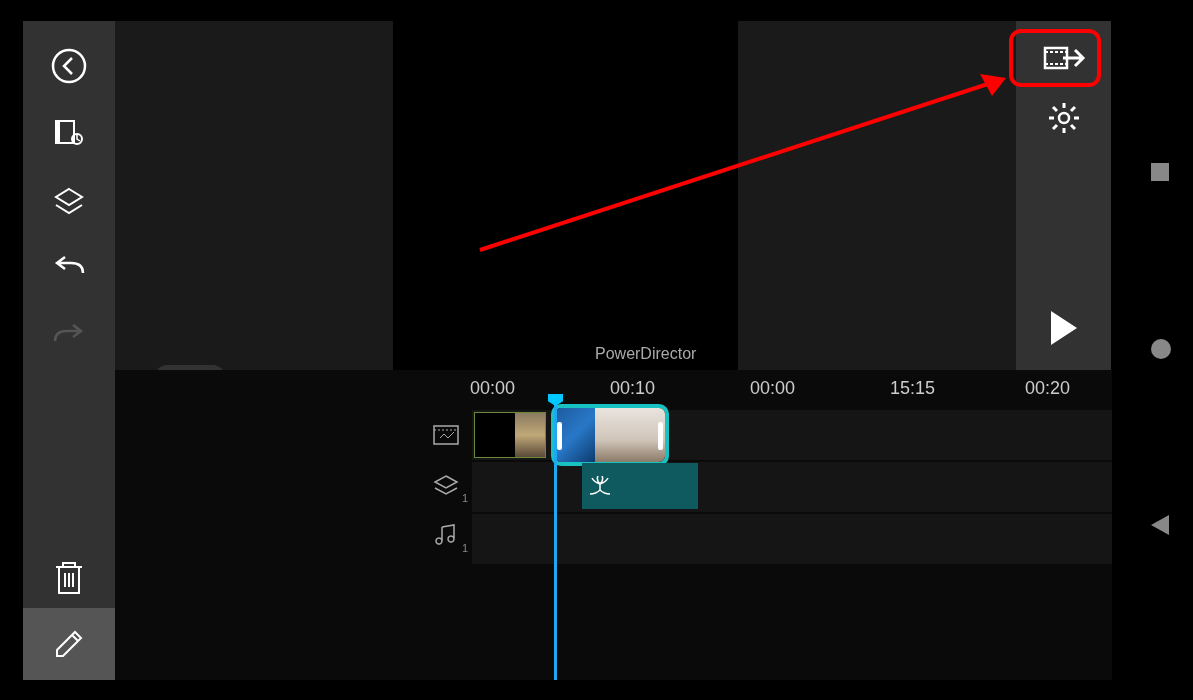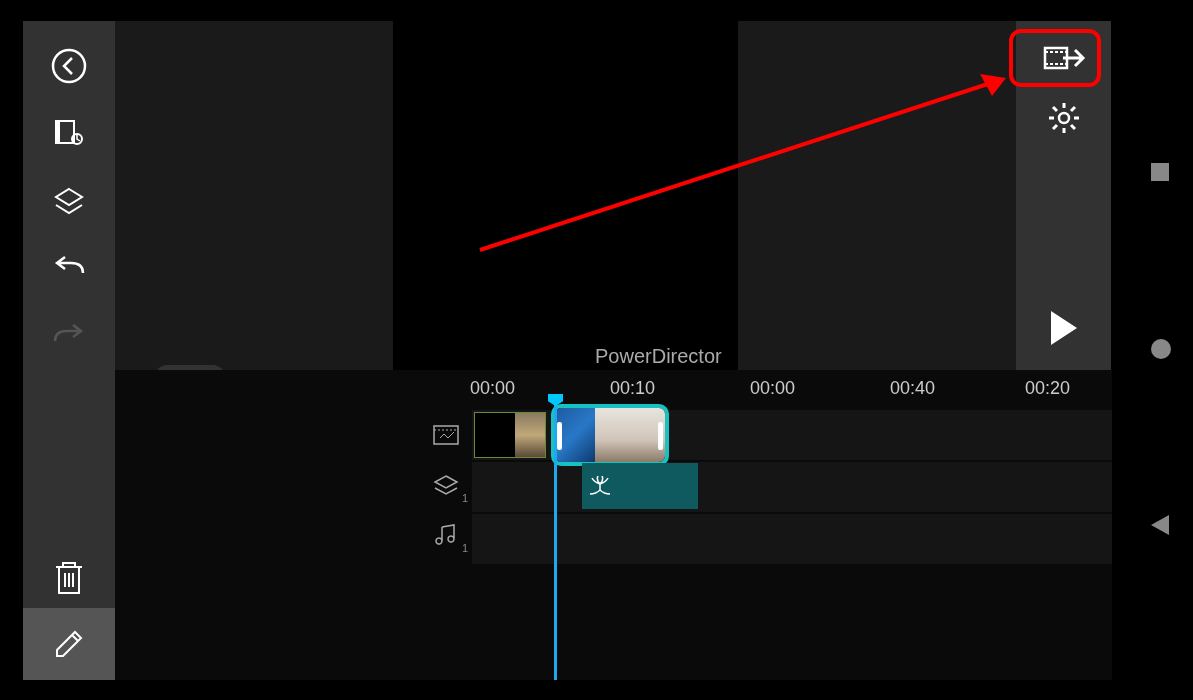--- a/index.html
+++ b/index.html
@@ -13,21 +13,21 @@
   .toolbar-bottom { display: flex; flex-direction: column; align-items: center; width: 100%; }
   .tool-btn { width: 50px; height: 50px; display: flex; align-items: center; justify-content: center; color: #fff; cursor: pointer; }
   .tool-btn.disabled svg { stroke: #555; fill: #555; }
   .tool-btn.active { background: #555; width: 92px; height: 72px; }
   .trash-btn { width: 92px; height: 60px; display: flex; align-items: center; justify-content: center; }
   
   
   .preview-left { position: absolute; left: 115px; top: 21px; width: 278px; height: 349px; background: #1a1a1a; }
   .preview-right { position: absolute; left: 738px; top: 21px; width: 278px; height: 349px; background: #1a1a1a; }
   .preview-center { position: absolute; left: 393px; top: 21px; width: 345px; height: 349px; background: #000; }
-  .watermark { position: absolute; left: 595px; top: 345px; color: #aaa; font-size: 20px; }
+  .watermark { position: absolute; left: 595px; top: 345px; color: #aaa; font-size: 16px; }
   
   
   .right-toolbar { position: absolute; left: 1016px; top: 21px; width: 95px; height: 349px; background: #323232; display: flex; flex-direction: column; align-items: center; justify-content: space-between; padding: 12px 0; }
   .right-btn { width: 60px; height: 50px; display: flex; align-items: center; justify-content: center; cursor: pointer; }
   .play-btn { width: 60px; height: 60px; display: flex; align-items: center; justify-content: center; }
   
   
   .timeline-header { position: absolute; left: 115px; top: 370px; width: 997px; height: 40px; background: #0a0a0a; }
   .drag-handle { position: absolute; left: 155px; top: 365px; width: 70px; height: 18px; background: #323232; border-radius: 12px 12px 0 0; display: flex; align-items: center; justify-content: center; }
   .drag-lines { display: flex; flex-direction: column; gap: 3px; }
@@ -158,21 +158,21 @@
       <div></div>
       <div></div>
     </div>
 </div>
 <div class="timeline-header"></div>
 
 <div class="ruler">
   <span class="ruler-mark" style="left:355px">00:00</span>
   <span class="ruler-mark" style="left:495px">00:10</span>
   <span class="ruler-mark" style="left:635px">00:00</span>
-  <span class="ruler-mark" style="left:775px">00:40</span>
+  <span class="ruler-mark" style="left:775px">15:15</span>
   <span class="ruler-mark" style="left:910px">00:20</span>
 </div>
 
 <div class="timeline-body"></div>
 
 <div class="track-labels">
   <div class="track-label">
     <svg width="28" height="22" viewBox="0 0 28 22">
         <rect x="2" y="2" width="24" height="18" fill="none" stroke="#aaa" stroke-width="1.5"></rect>
         <line x1="2" y1="6" x2="26" y2="6" stroke="#aaa" stroke-dasharray="2,2"></line>

